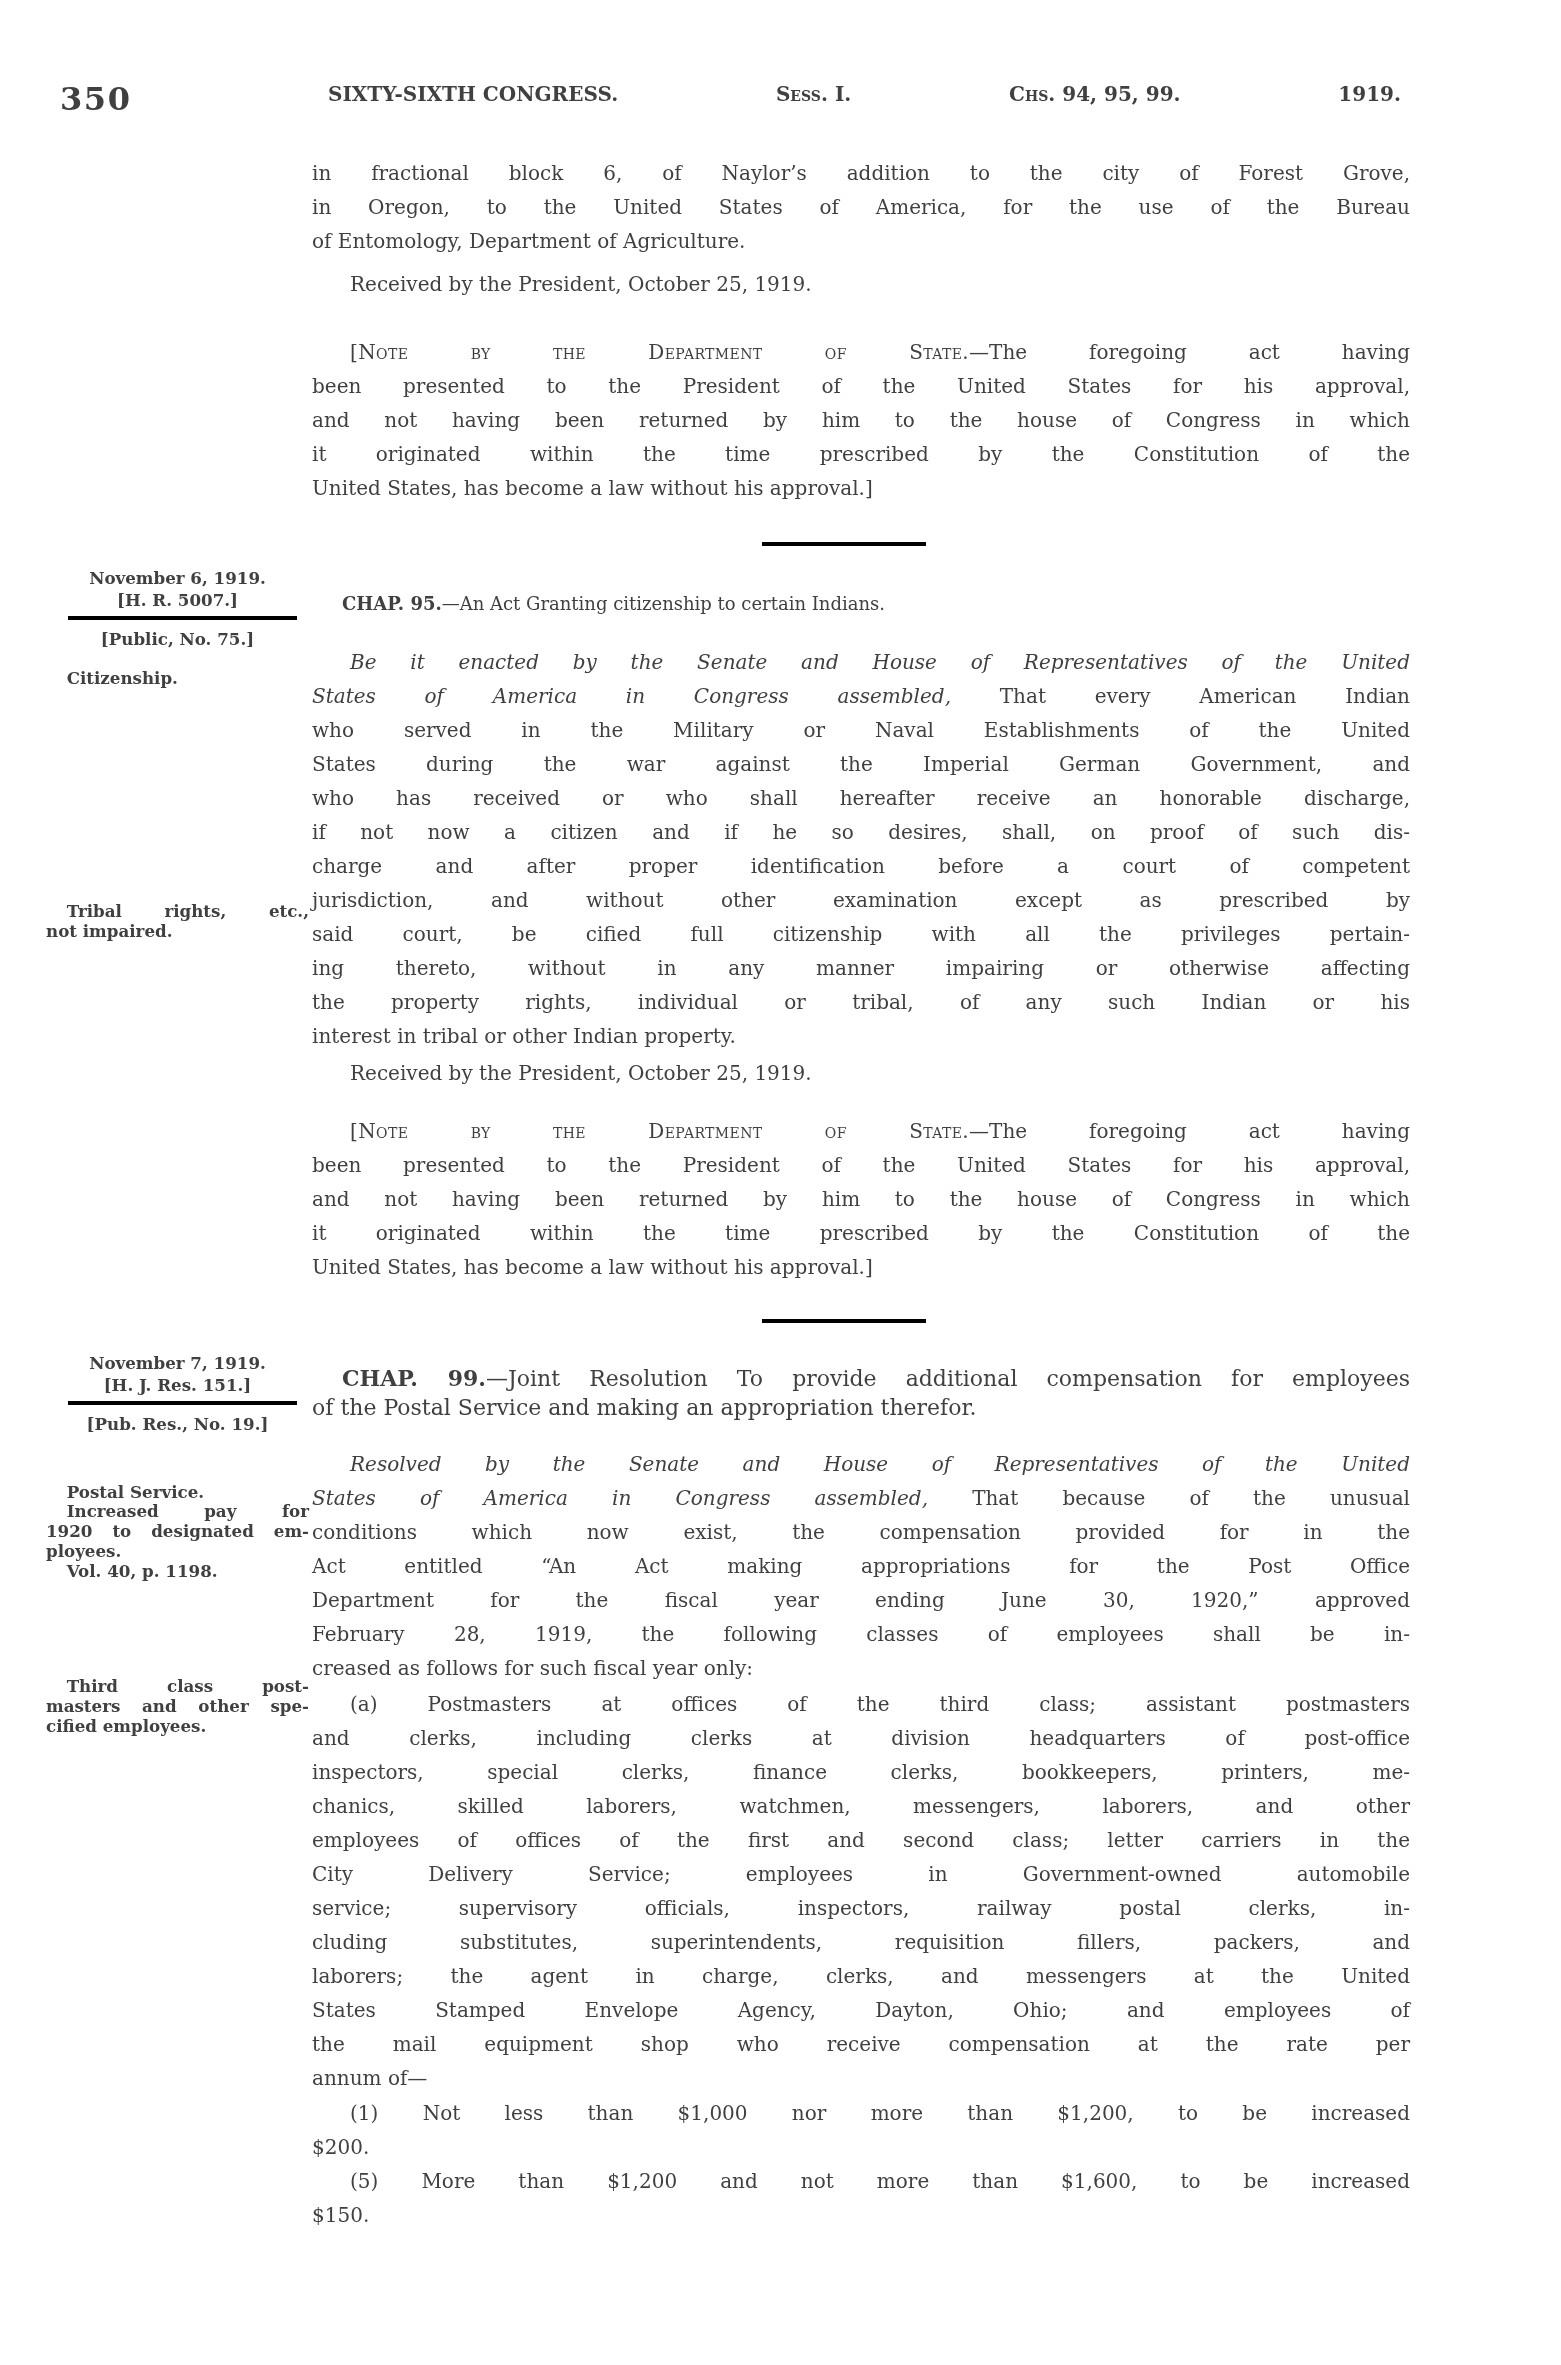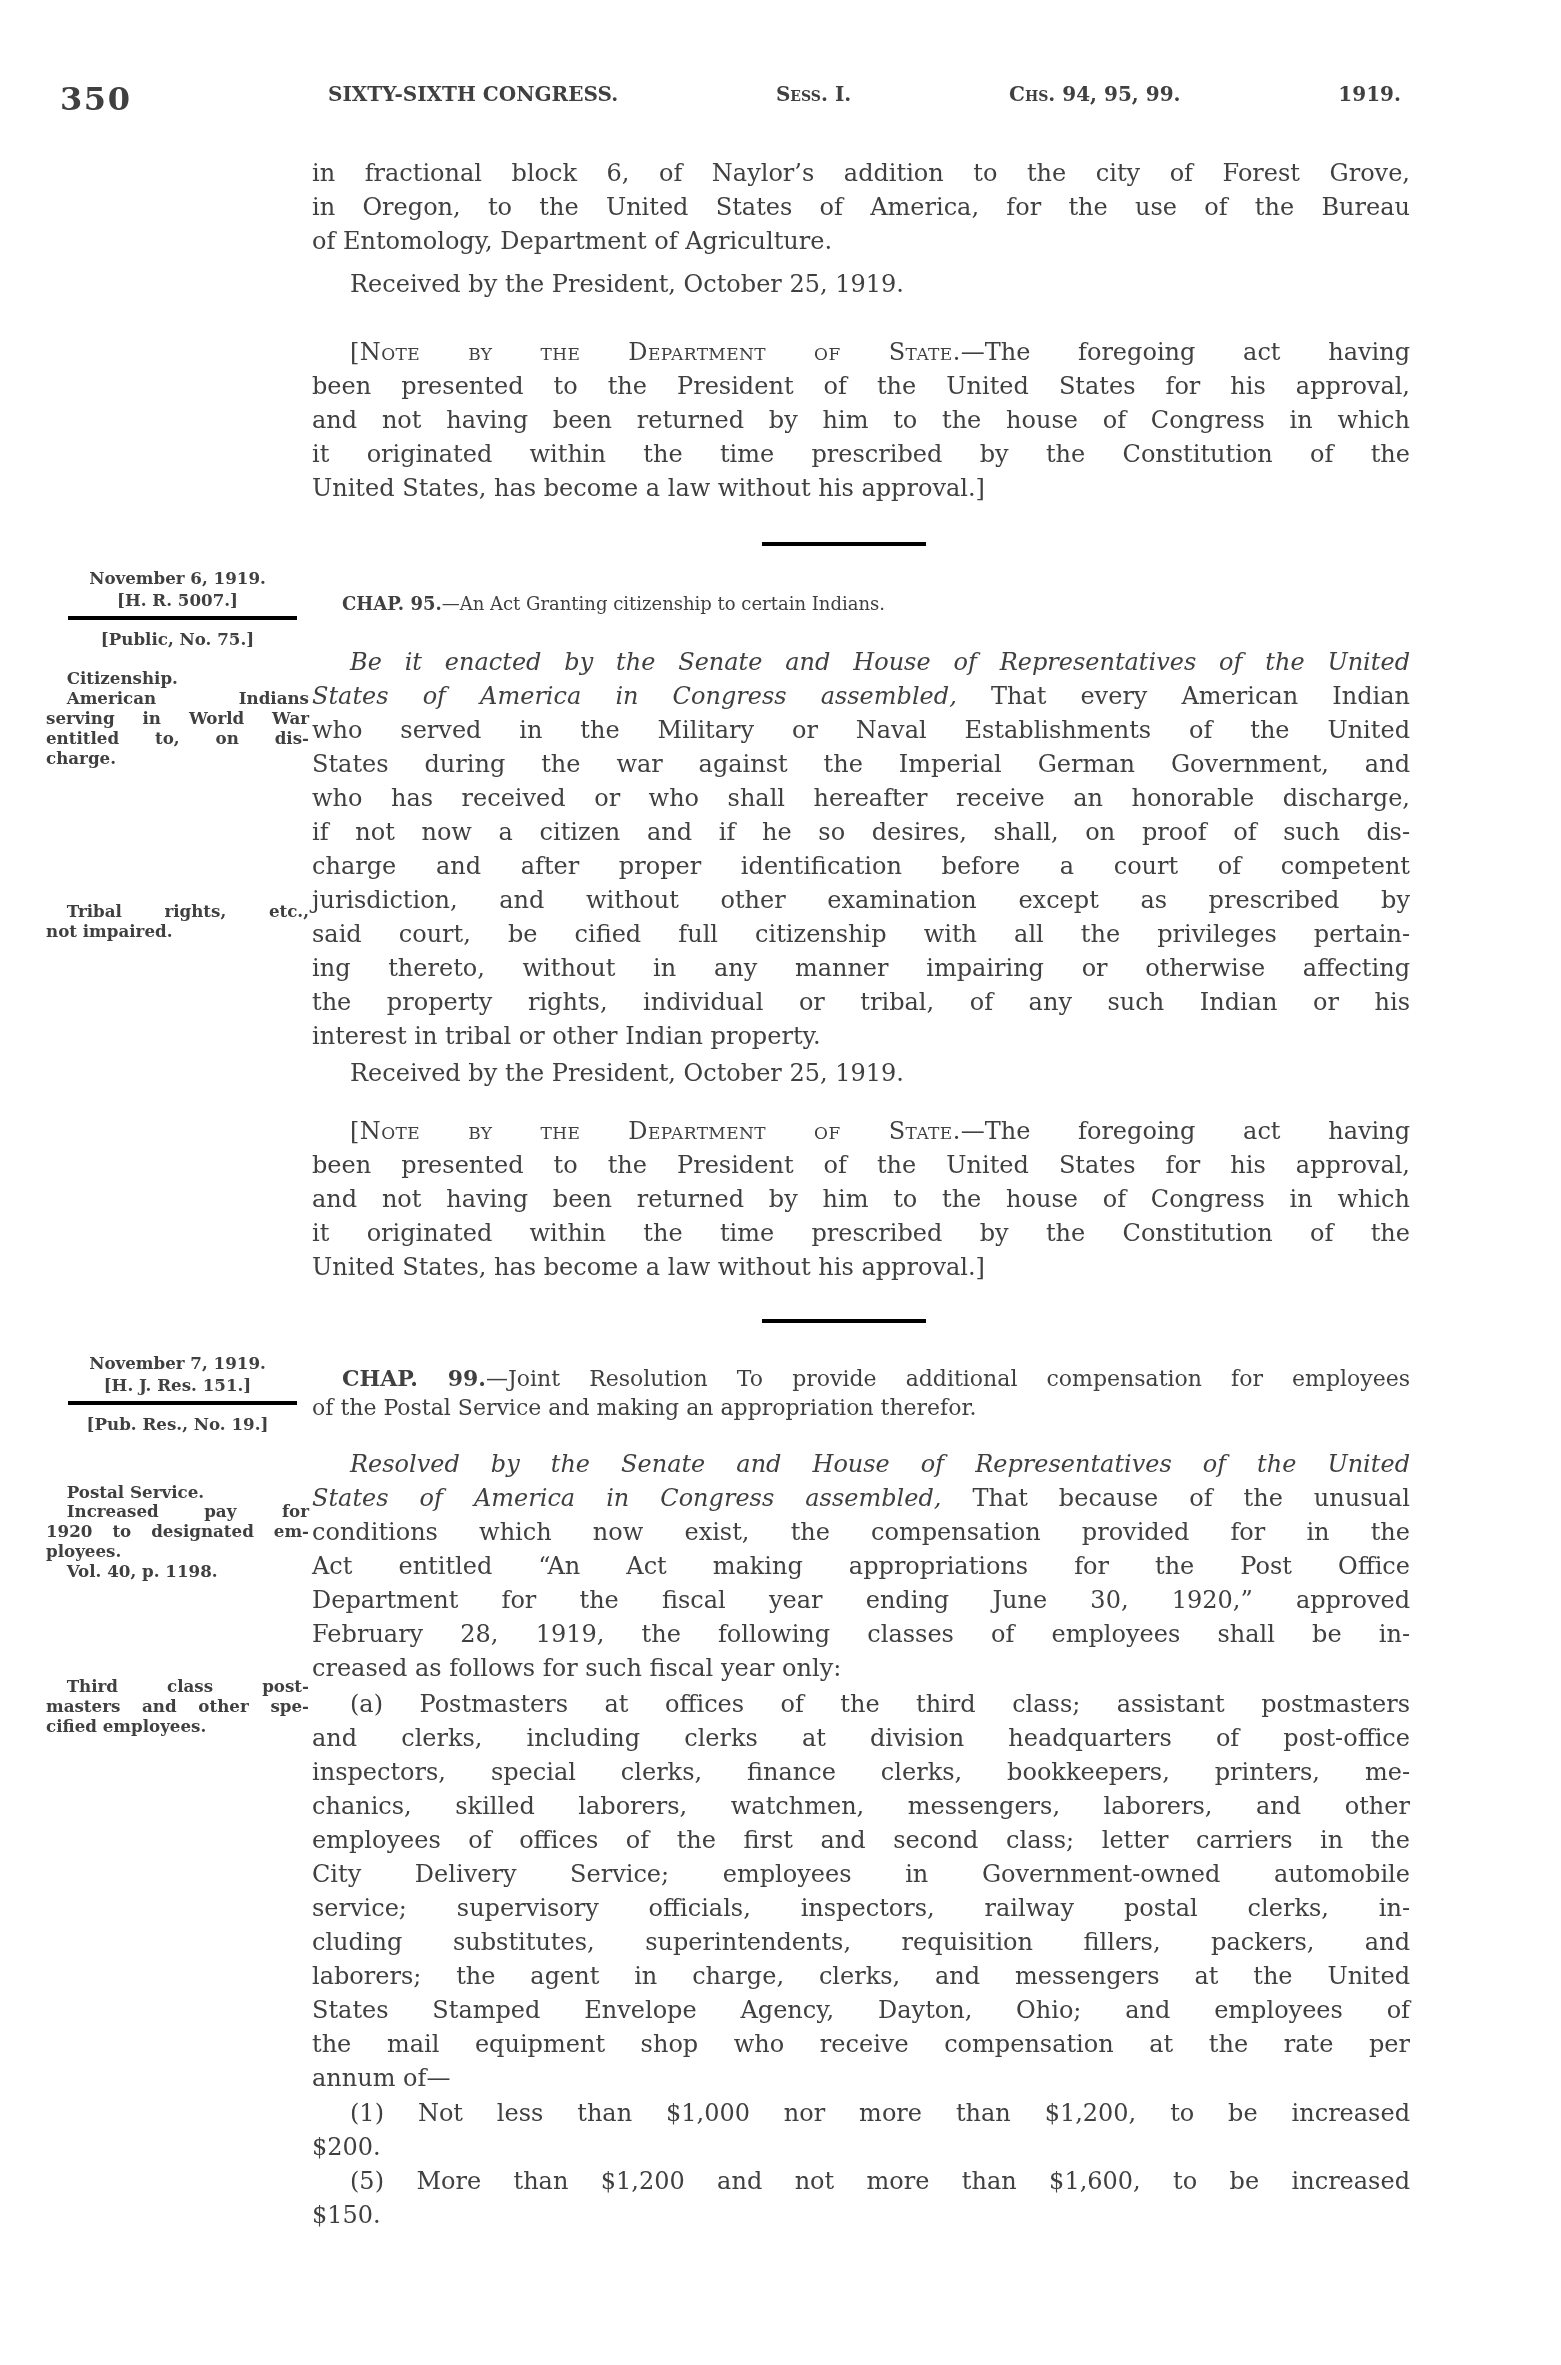--- a/index.html
+++ b/index.html
@@ -13,21 +13,21 @@
   
   .page-num { position:absolute; left:60px; top:80px; font-size:32px; font-weight:700; letter-spacing:1.6px; }
   .running-head {
     position:absolute; left:328px; top:82px; width:1073px;
     display:flex; justify-content:space-between; align-items:baseline;
     font-size:20px; font-weight:700; white-space:nowrap;
   }
   .running-head .sc { font-variant:small-caps; }
 
   
-  .body-block { position:absolute; left:312px; width:1098px; font-size:24px; line-height:34px; }
+  .body-block { position:absolute; left:312px; width:1098px; font-size:20px; line-height:34px; }
   .jline { text-align:justify; text-align-last:justify; }
   .lines div { text-align:justify; text-align-last:justify; }
   .lines div:last-child { text-align-last:left; }
   .ind { text-indent:38px; }
   .it { font-style:italic; }
   .b { font-weight:700; }
   .scaps { font-variant:small-caps; letter-spacing:0.4px; }
 
   .chap { font-size:18px; line-height:29px; }
   .chap-sm { font-size:22px; line-height:29px; }
@@ -80,26 +80,20 @@
 
   <div class="sec-rule" style="top:542px"></div>
 
   <div class="margin-block margin-center" style="top:568px">
     <div>November 6, 1919.</div>
     <div>[H. R. 5007.]</div>
   </div>
   <div class="margin-rule" style="top:616px"></div>
   <div class="margin-block margin-center" style="top:629px">[Public, No. 75.]</div>
   <div class="margin-block mline-single" style="top:668px">Citizenship.</div>
-  <div class="margin-block mlines mind" style="top:688px">
-      <div>American Indians</div>
-      <div>serving in World War</div>
-      <div>entitled to, on dis-</div>
-      <div>charge.</div>
-    </div>
   <div class="margin-block mlines mind" style="top:901px">
       <div>Tribal rights, etc.,</div>
       <div>not impaired.</div>
     </div>
 
   <div class="body-block chap" style="top:589px">
     <div class="ind-sm">
       <span class="b">CHAP. 95.</span><span>—An Act Granting citizenship to certain Indians.</span>
     </div>
   </div>

